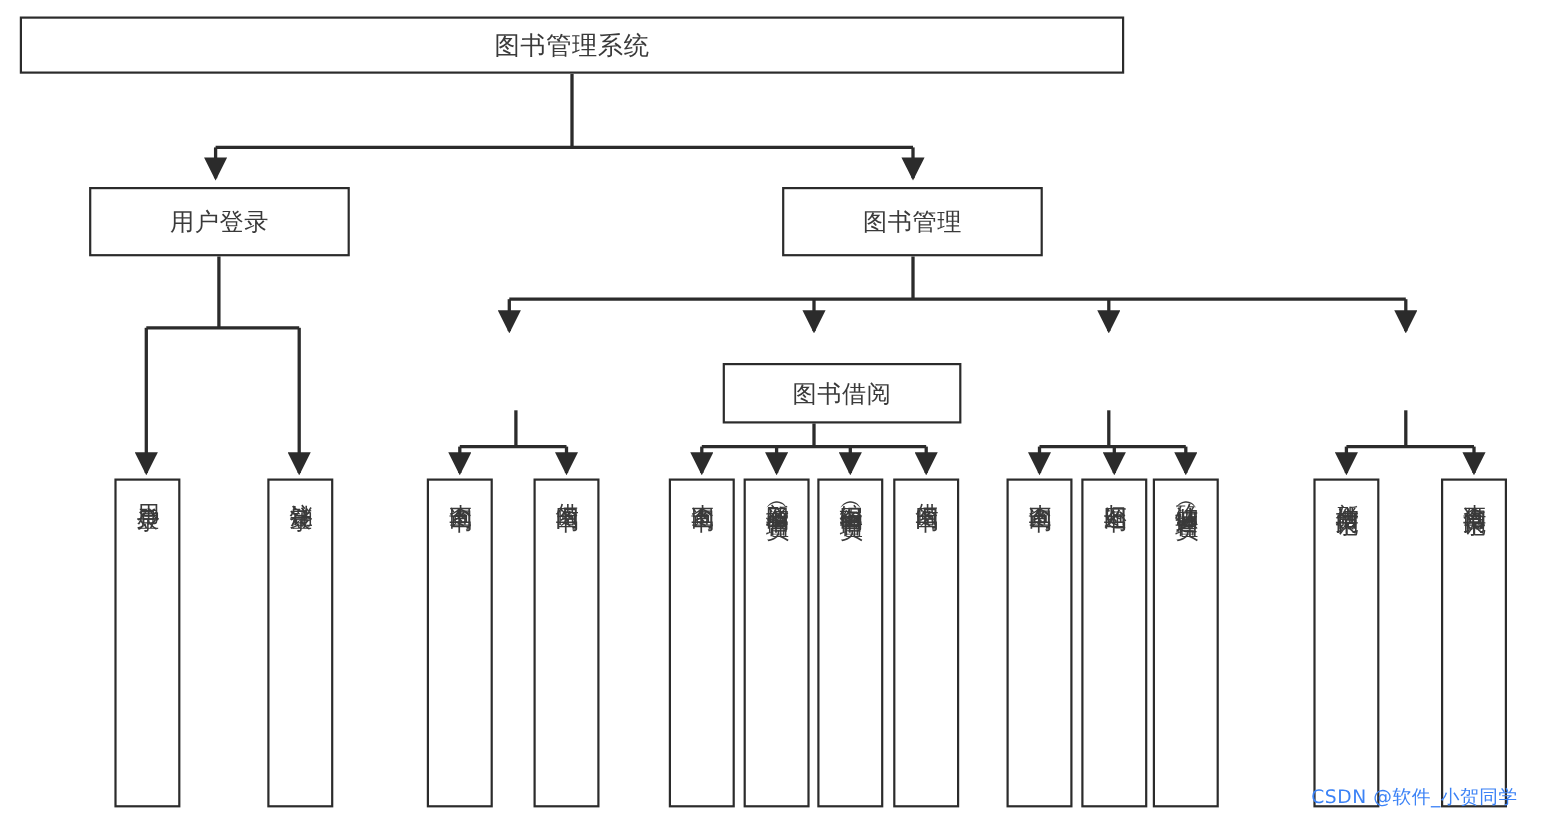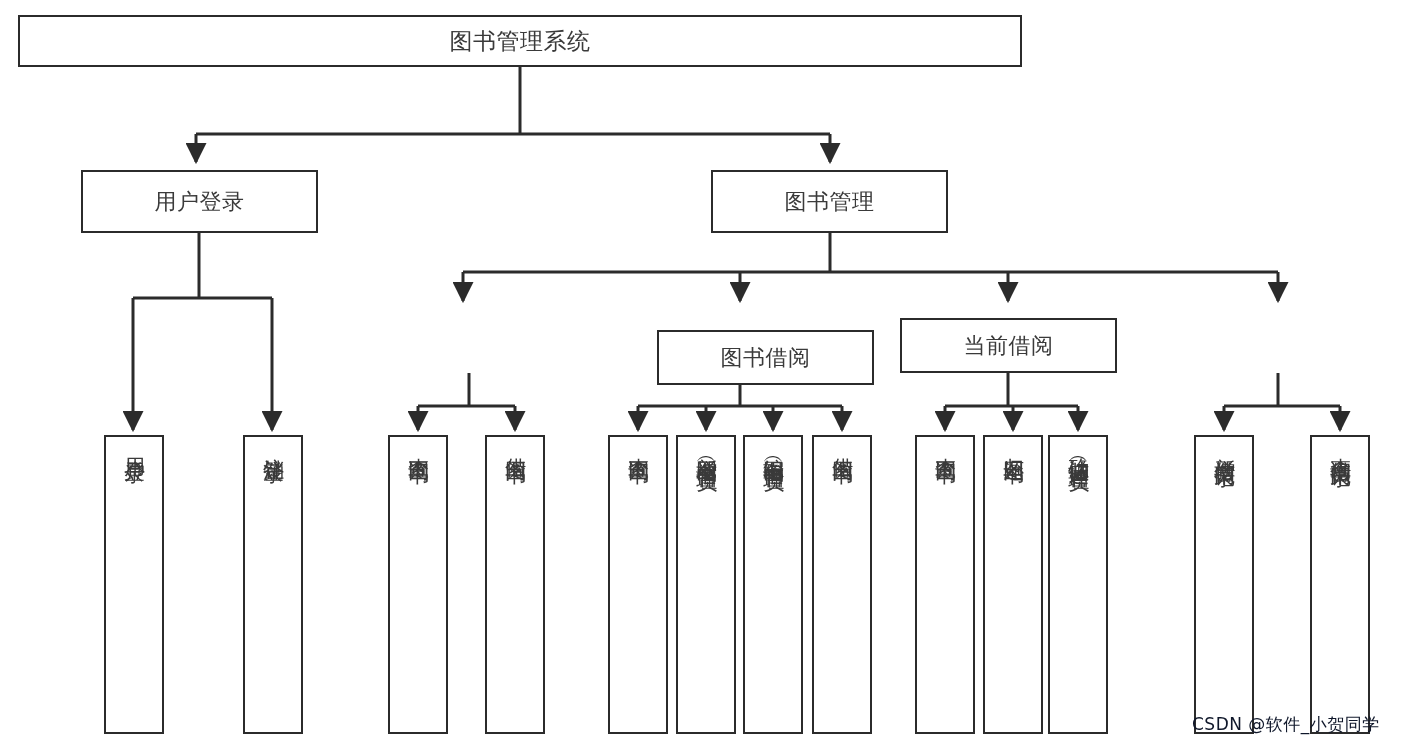--- a/index.html
+++ b/index.html
@@ -51,21 +51,21 @@
     letter-spacing: 2px;
     color: #3a3a3a;
     white-space: nowrap;
   }
   .node.root {
     font-size: 23px;
   }
   .watermark {
     position: absolute;
     font-size: 17px;
-    color: #0f172a;
+    color: #3b82f6;
     white-space: nowrap;
     letter-spacing: 0.5px;
   }
 </style>
 </head>
 <body>
 
 <div id="canvas">
 
   <svg id="edges" viewBox="0 0 1405 747" xmlns="http://www.w3.org/2000/svg">
@@ -125,23 +125,20 @@
   <div class="node horiz" style="left:81px; top:170px; width:237px; height:63px;">
     <span>用户登录</span>
   </div>
   <div class="node horiz" style="left:711px; top:170px; width:237px; height:63px;">
     <span>图书管理</span>
   </div>
 
   <div class="node horiz" style="left:657px; top:318px; width:217px; height:55px;margin-top:12px;">
     <span>图书借阅</span>
   </div>
-  <div class="node horiz" style="left:900px; top:318px; width:217px; height:55px;">
-    <span>当前借阅</span>
-  </div>
 
   <div class="node vert" style="left:104px; top:435px; width:60px; height:299px;">
     <span class="vlabel">用户登录</span>
   </div>
   <div class="node vert" style="left:243px; top:435px; width:60px; height:299px;">
     <span class="vlabel">注销登录</span>
   </div>
 
   <div class="node vert" style="left:388px; top:435px; width:60px; height:299px;">
     <span class="vlabel">查询图书</span>

